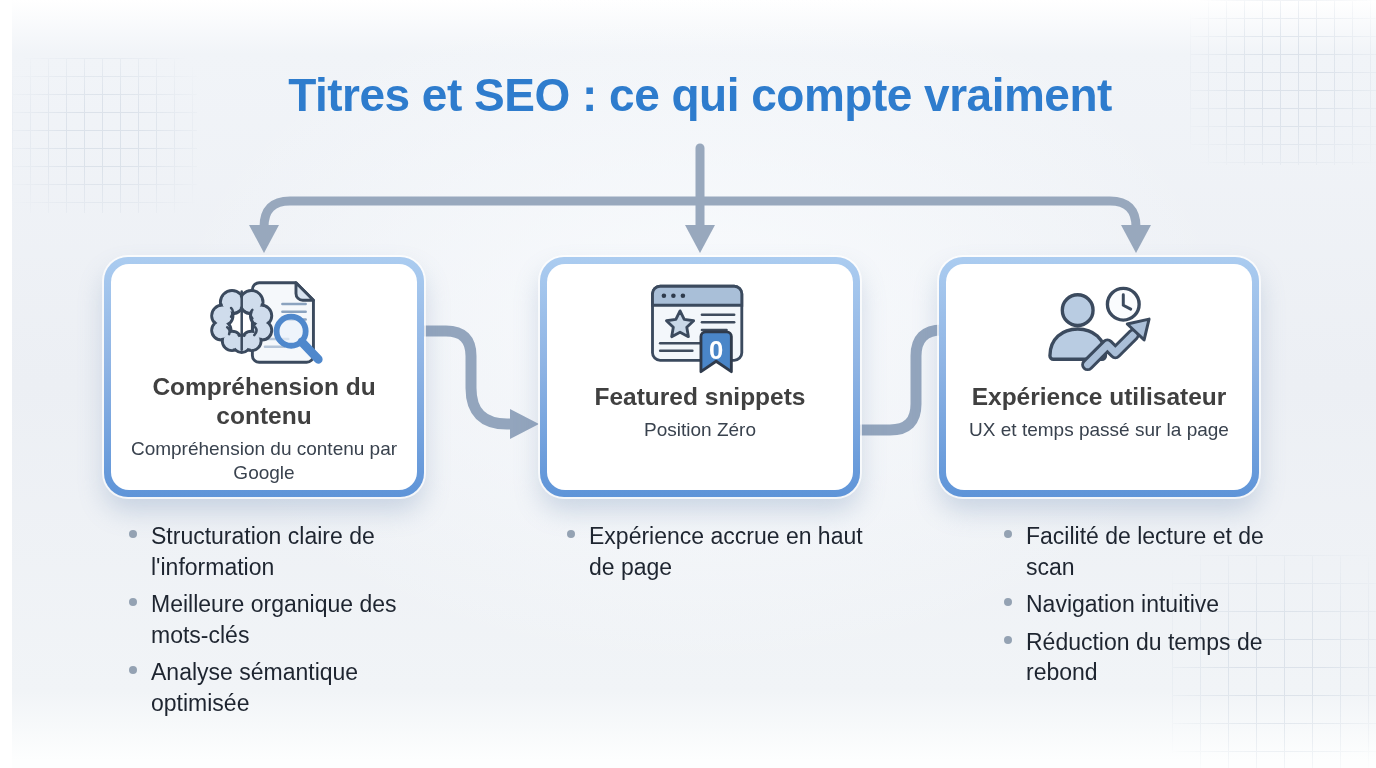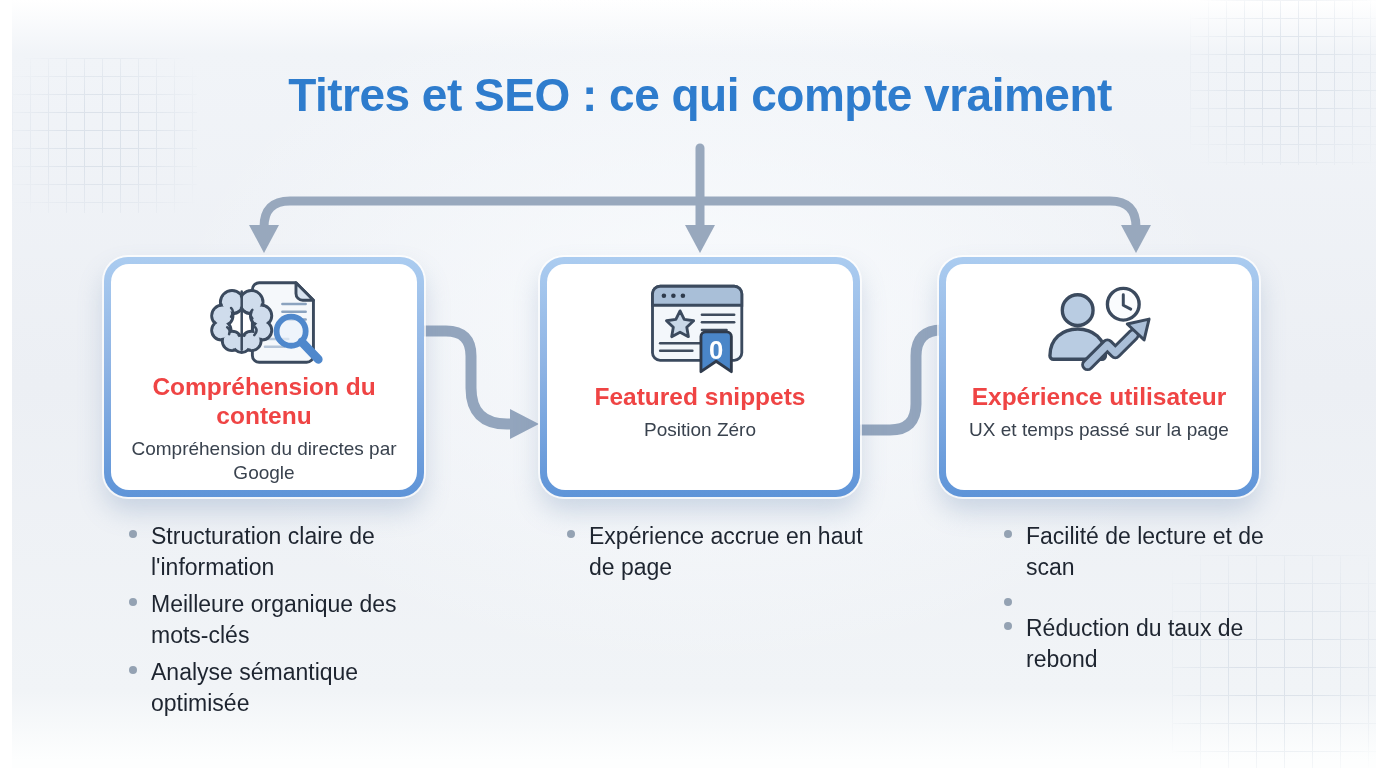--- a/index.html
+++ b/index.html
@@ -50,21 +50,21 @@
   .card-1 { left: 92px; }
   .card-2 { left: 528px; }
   .card-3 { left: 927px; }
   .card-inner {
     width: 100%; height: 100%; background: #ffffff; border-radius: 18px;
     display: flex; flex-direction: column; align-items: center;
     padding: 12px 14px 10px;
   }
   .card-icon { height: 104px; display: flex; align-items: center; justify-content: center; }
   .card-title {
-    margin-top: 3px; font-size: 24.5px; font-weight: 700; color: #ef4444;
+    margin-top: 3px; font-size: 24.5px; font-weight: 700; color: #404040;
     text-align: center; line-height: 1.18; max-width: 270px;
   }
   .card-subtitle {
     margin-top: 6px; font-size: 19px; font-weight: 400; color: #39424e;
     text-align: center; line-height: 1.25; max-width: 268px;
   }
 
   .bullets { position: absolute; top: 521px; width: 310px; z-index: 2; }
   .bullets-1 { left: 117px; }
   .bullets-2 { left: 555px; }
@@ -152,21 +152,21 @@
             <path d="M53,34 q-4,4 0,9"></path>
             <path d="M27,52 q4,3 2,7"></path>
             <path d="M56,52 q3,4 -1,8"></path>
           </g>
 
           <circle cx="93" cy="56" r="15" fill="rgba(233,241,250,0.65)" stroke="#4f88cc" stroke-width="6"></circle>
           <path d="M104,67 L121,85" stroke="#4f88cc" stroke-width="9" stroke-linecap="round"></path>
         </svg>
       </div>
       <div class="card-title">Compréhension du contenu</div>
-      <div class="card-subtitle">Compréhension du directes par Google</div>
+      <div class="card-subtitle">Compréhension du contenu par Google</div>
     </div>
   </div>
 
   <div class="card card-2">
     <div class="card-inner">
       <div class="card-icon">
         <svg width="114" height="96" viewBox="0 0 120 100">
           <rect x="10" y="6" width="94" height="78" rx="8" fill="#f3f7fb" stroke="#3b4a5e" stroke-width="3"></rect>
           <path d="M10,26 v-12 a8,8 0 0 1 8,-8 h78 a8,8 0 0 1 8,8 v12 z" fill="#a9bfd8" stroke="#3b4a5e" stroke-width="3"></path>
           <g fill="#2f3b4c">
@@ -242,20 +242,21 @@
     </div>
   </div>
 
   <div class="bullets bullets-3">
     <div class="bullet-item">
       <span class="bullet-dot"></span>
       <span class="bullet-text">Facilité de lecture et de scan</span>
     </div>
     <div class="bullet-item">
       <span class="bullet-dot"></span>
-    </div>
-    <div class="bullet-item">
-      <span class="bullet-dot"></span>
-      <span class="bullet-text">Réduction du taux de rebond</span>
+      <span class="bullet-text">Navigation intuitive</span>
+    </div>
+    <div class="bullet-item">
+      <span class="bullet-dot"></span>
+      <span class="bullet-text">Réduction du temps de rebond</span>
     </div>
   </div>
 
 </div>
 
 </body></html>

